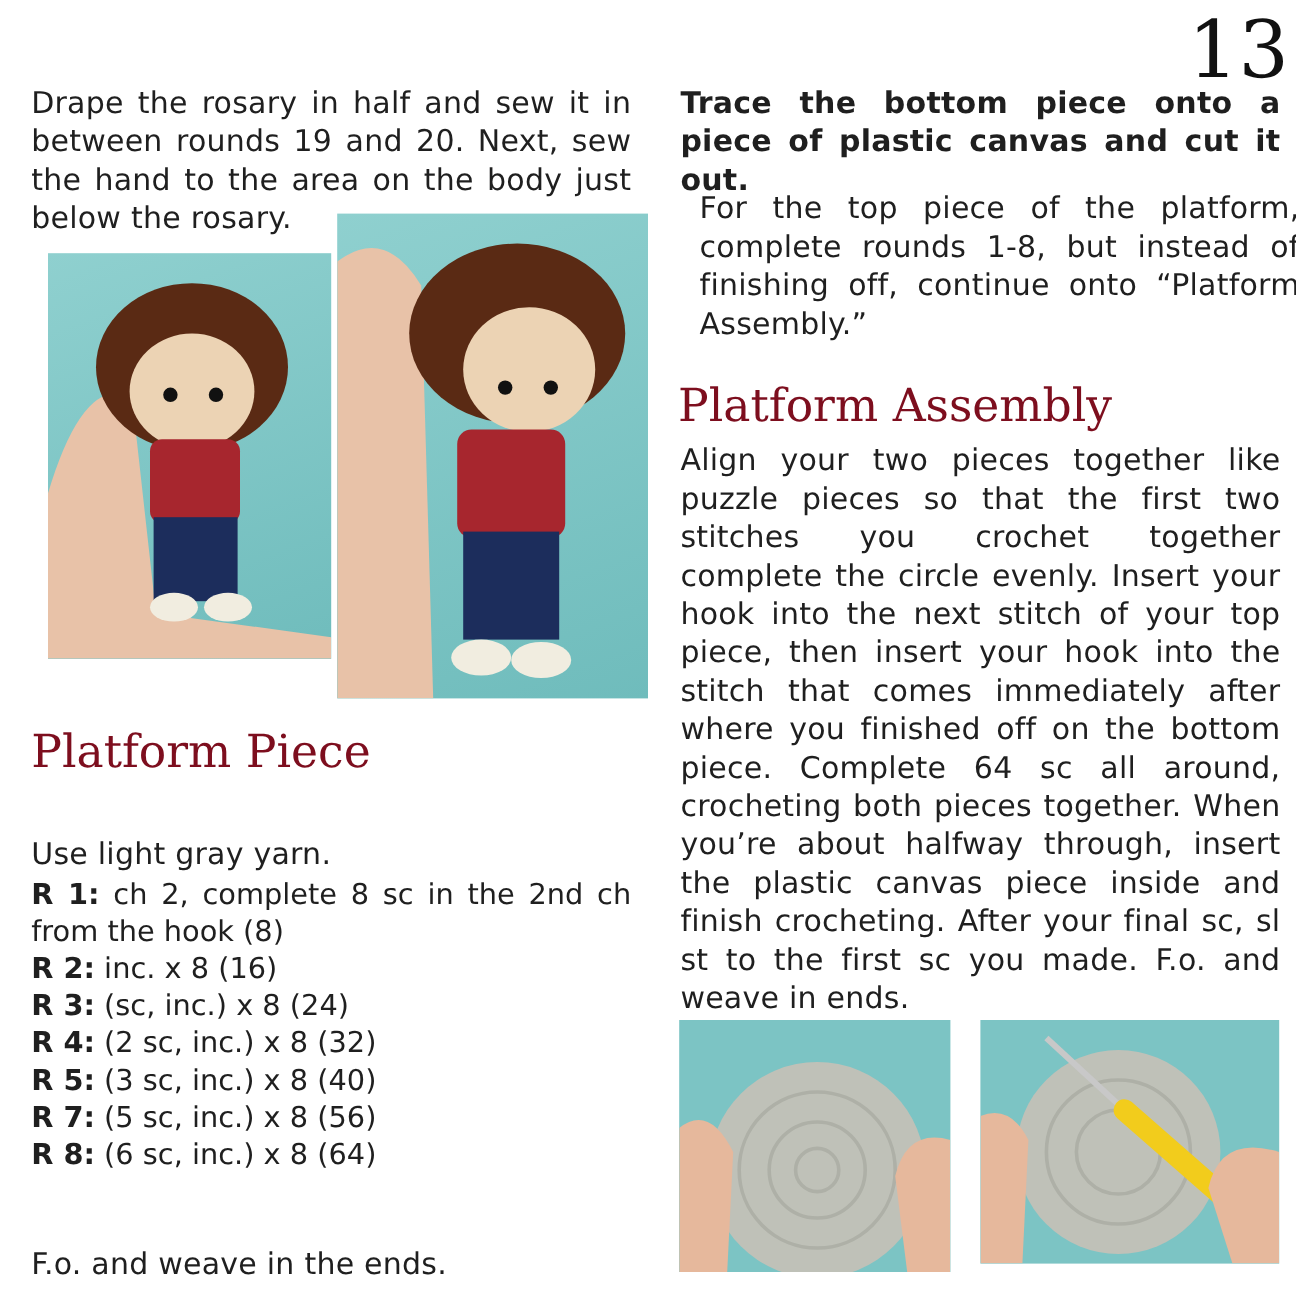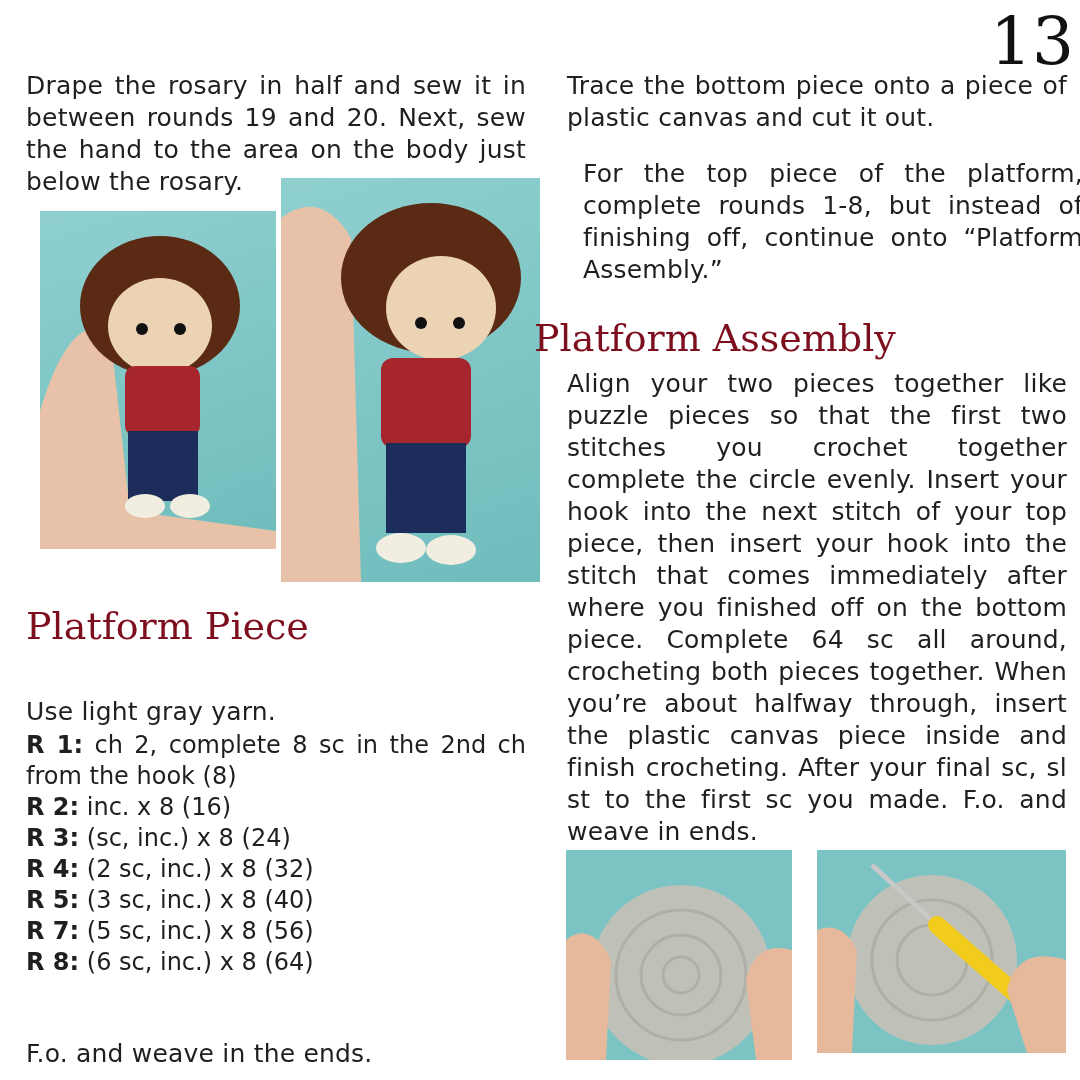--- a/index.html
+++ b/index.html
@@ -56,25 +56,25 @@
   <div class="row"><b>R 2:</b><span> inc. x 8 (16)</span></div>
   <div class="row"><b>R 3:</b><span> (sc, inc.) x 8 (24)</span></div>
   <div class="row"><b>R 4:</b><span> (2 sc, inc.) x 8 (32)</span></div>
   <div class="row"><b>R 5:</b><span> (3 sc, inc.) x 8 (40)</span></div>
   <div class="row"><b>R 7:</b><span> (5 sc, inc.) x 8 (56)</span></div>
   <div class="row"><b>R 8:</b><span> (6 sc, inc.) x 8 (64)</span></div>
 </div>
 
 <div class="para" style="left:26px;top:1038px;width:500px;">F.o. and weave in the ends.</div>
 
-<div class="para last-left" style="left:567px;top:70px;width:500px;">Trace the bottom piece onto a piece of plastic canvas and cut it out.</div>
+<div class="para last-left" style="left:567px;top:70px;width:500px;font-weight:bold;">Trace the bottom piece onto a piece of plastic canvas and cut it out.</div>
 
 <div class="para last-left" style="left:567px;top:158px;width:500px;margin-left:16px;">For the top piece of the platform, complete rounds 1-8, but instead of finishing off, continue onto “Platform Assembly.”</div>
 
-<div class="heading" style="left:534px;top:316px;">Platform Assembly</div>
+<div class="heading" style="left:565px;top:316px;">Platform Assembly</div>
 
 <div class="para last-left" style="left:567px;top:368px;width:500px;">Align your two pieces together like puzzle pieces so that the first two stitches you crochet together complete the circle evenly. Insert your hook into the next stitch of your top piece, then insert your hook into the stitch that comes immediately after where you finished off on the bottom piece. Complete 64 sc all around, crocheting both pieces together. When you’re about halfway through, insert the plastic canvas piece inside and finish crocheting. After your final sc, sl st to the first sc you made. F.o. and weave in ends.</div>
 
 <div class="photo" style="left:566px;top:850px;width:226px;height:210px;background:#7cc4c4;">
   <svg width="226" height="210" viewBox="0 0 226 210">
     <circle cx="115" cy="125" r="90" fill="#bfc1b8"></circle>
     <circle cx="115" cy="125" r="60" fill="none" stroke="#a9ab a2" stroke-width="0"></circle>
     <circle cx="115" cy="125" r="65" fill="none" stroke="#aeb0a7" stroke-width="3"></circle>
     <circle cx="115" cy="125" r="40" fill="none" stroke="#aeb0a7" stroke-width="3"></circle>
     <circle cx="115" cy="125" r="18" fill="none" stroke="#aeb0a7" stroke-width="3"></circle>

